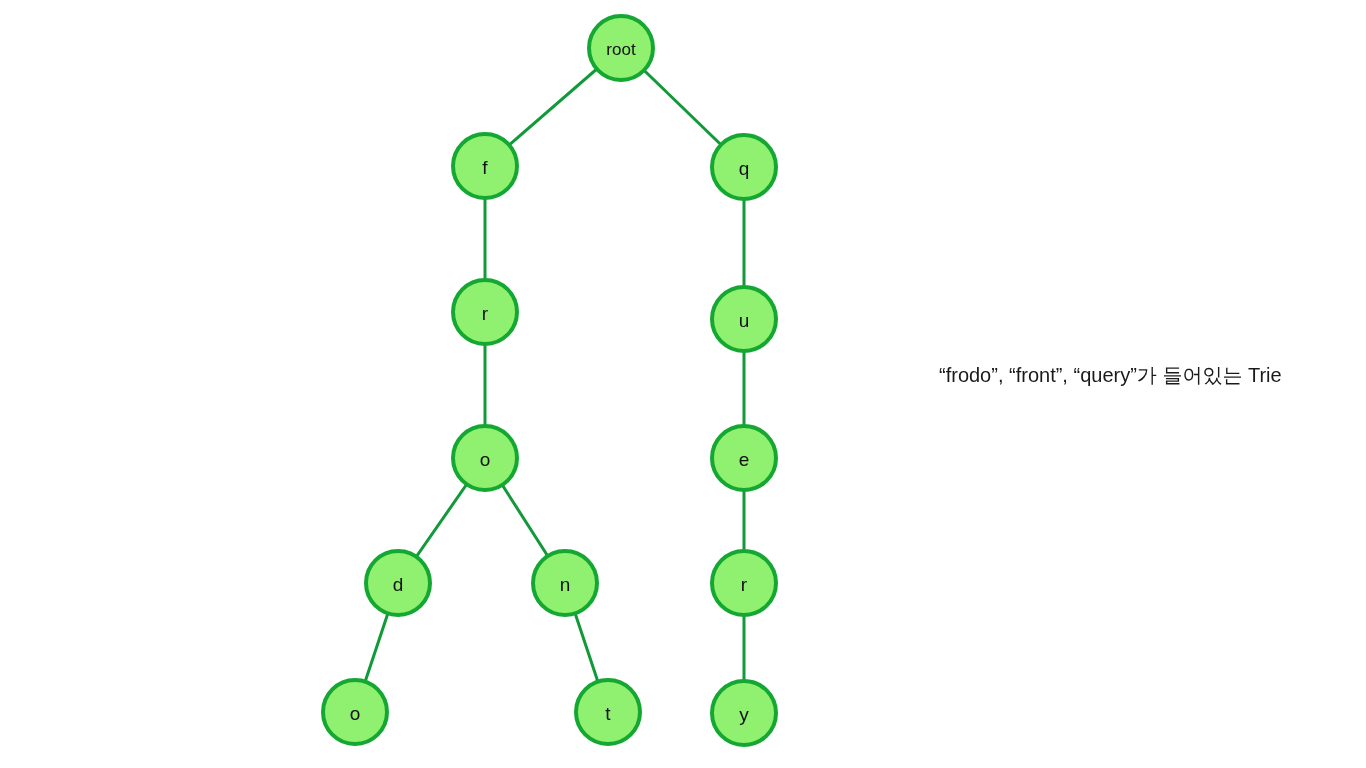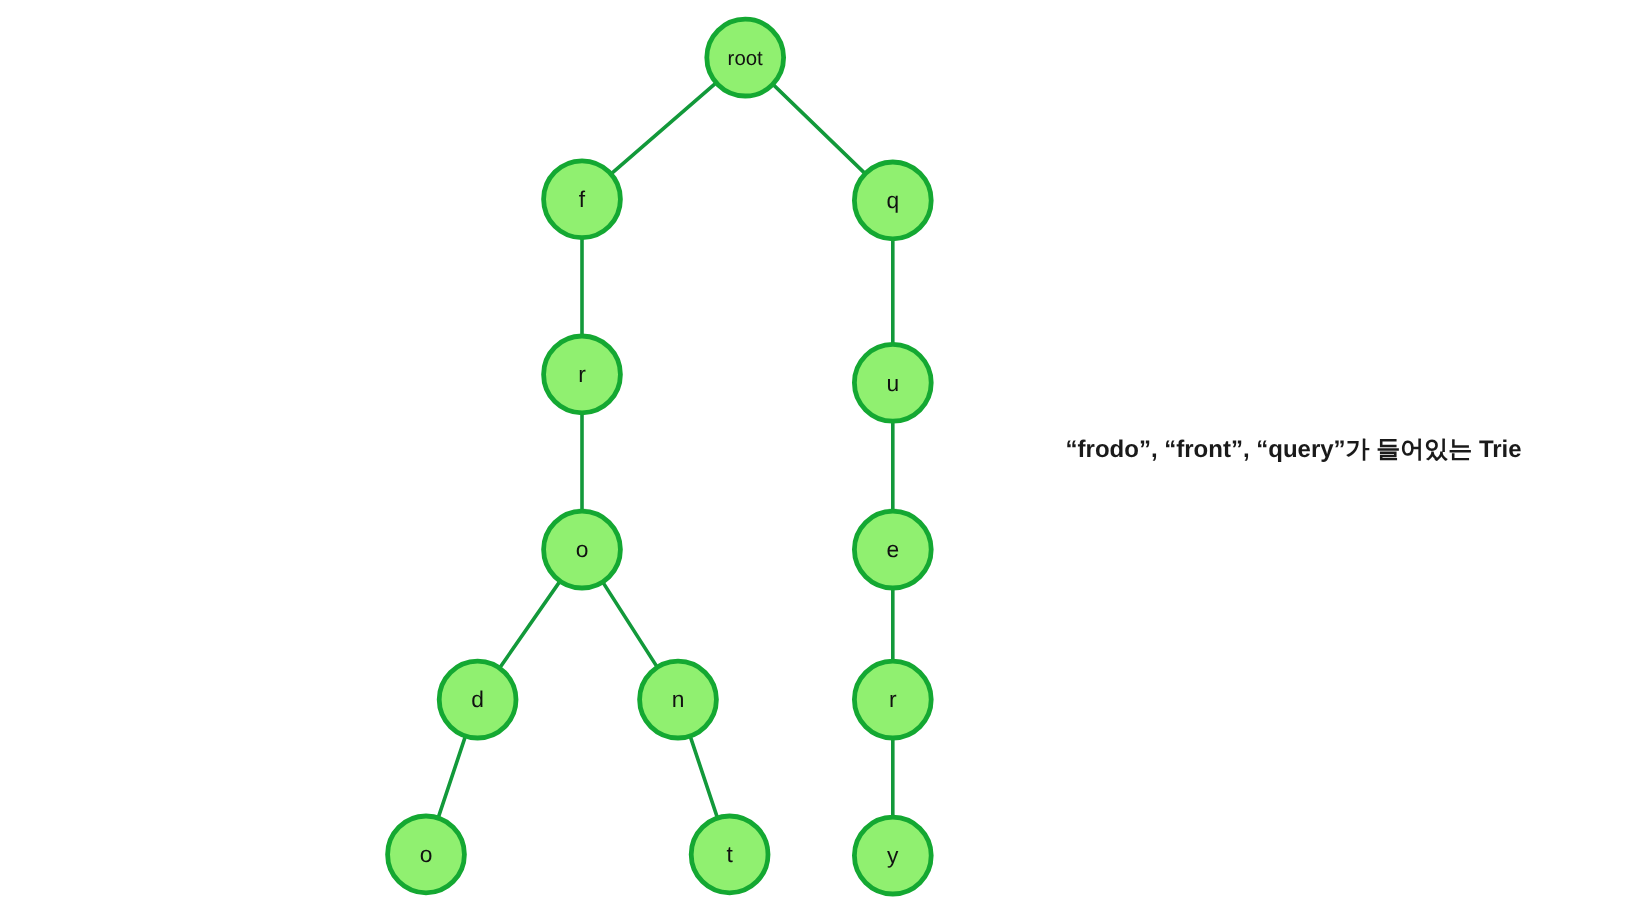--- a/index.html
+++ b/index.html
@@ -123,15 +123,15 @@
           <circle cx="608" cy="712" r="32" fill="#90F070" stroke="#14A832" stroke-width="4" class="node-circle"></circle>
           <text x="608" y="713" class="node-label" fill="#111111">t</text>
         </g>
         <g>
           <circle cx="744" cy="713" r="32" fill="#90F070" stroke="#14A832" stroke-width="4" class="node-circle"></circle>
           <text x="744" y="714" class="node-label" fill="#111111">y</text>
         </g>
       </g>
   </svg>
 
-  <div id="caption-text" style="left: 888px; top: 363px; font-size: 20px; font-weight: bold;">“frodo”, “front”, “query”가 들어있는 Trie</div>
+  <div id="caption-text" style="left: 939px; top: 363px; font-size: 20px;">“frodo”, “front”, “query”가 들어있는 Trie</div>
 
 </div>
 
 </body></html>

